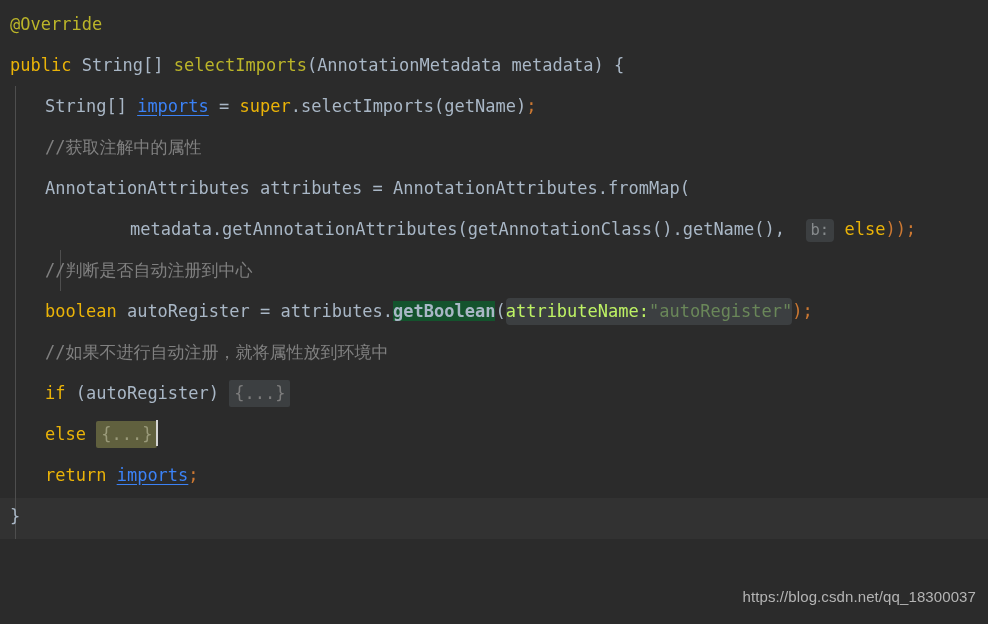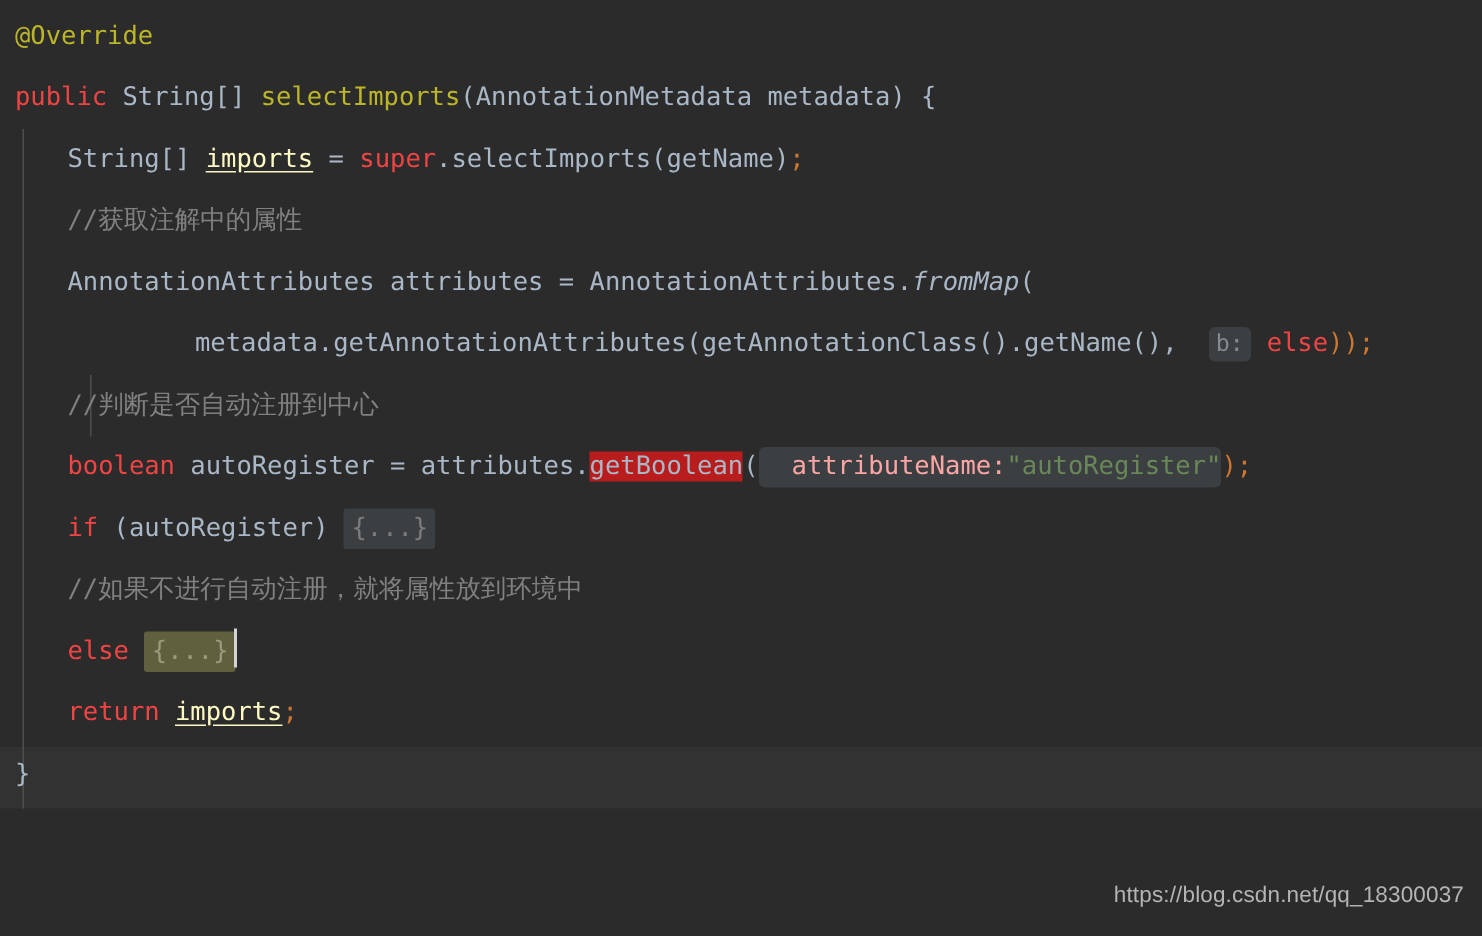--- a/index.html
+++ b/index.html
@@ -58,47 +58,48 @@
     line-height: 41px;
     padding-left: 10px;
   }
 
   
   .ind1 { padding-left: 45px; }
   .ind2 { padding-left: 130px; }
 
   
   .tok-annotation { color: #bbb529; }
-  .tok-keyword    { color: #ef4444; }
+  .tok-keyword    { color: #eab308; }
   .tok-ident      { color: #a9b7c6; text-align: center; }
   .tok-comment    { color: #808080; }
   .tok-string     { color: #6a8759; }
-  .tok-field      { color: #fef9c3; text-decoration: underline; text-underline-offset: 3px; }
-  .tok-static     { color: #a9b7c6; font-style: italic; }
+  .tok-field      { color: #3b82f6; text-decoration: underline; text-underline-offset: 3px; }
+  .tok-static     { color: #a9b7c6; }
   .tok-punct      { color: #a9b7c6; }
   .tok-semi       { color: #cc7832; }
 
   
   .hint {
     background: #3c3f41;
     color: #868a8c;
     border-radius: 4px;
     padding: 2px 5px 3px 5px;
     font-size: 15.5px;
   }
   .hint-wide {
     background: #3c3f41;
     border-radius: 4px;
     padding: 3px 0 4px 0;
   }
-  .hint-wide .hint-label { color: #fca5a5; padding-left: 22px; }
+  .hint-wide .hint-label { color: #bef264; padding-left: 0; }
 
   
   .hl-olive {
-    background: #b91c1c;
+    background: #14532d;
+    font-weight: bold;
   }
   
   .fold {
     background: #3c3f41;
     color: #7c7c7c;
     padding: 3px 5px 4px 5px;
     border-radius: 2px;
   }
   .fold-olive {
     background: #60603e;
@@ -169,25 +170,25 @@
     <div class="line ind1">
       <span class="tok-comment">//判断是否自动注册到中心</span>
     </div>
 
     <div class="line ind1">
       <span class="tok-keyword">boolean</span><span> </span><span class="tok-ident">autoRegister</span><span> </span><span class="tok-punct">=</span><span> </span><span class="tok-ident">attributes.</span><span class="tok-ident hl-olive">getBoolean</span><span class="tok-punct">(</span><span class="hint-wide"><span class="hint-label">attributeName:</span><span class="tok-string">"autoRegister"</span></span><span class="tok-semi">);</span>
     </div>
 
 
     <div class="line ind1">
+      <span class="tok-comment">//如果不进行自动注册，就将属性放到环境中</span>
+    </div>
+
+    <div class="line ind1">
       <span class="tok-keyword">if</span><span> </span><span class="tok-ident">(autoRegister)</span><span> </span><span class="fold">{...}</span>
-    </div>
-
-    <div class="line ind1">
-      <span class="tok-comment">//如果不进行自动注册，就将属性放到环境中</span>
     </div>
 
     <div class="line ind1">
       <span class="tok-keyword">else</span><span> </span><span class="fold-olive">{...}</span><span class="caret"></span>
     </div>
 
     <div class="line ind1">
       <span class="tok-keyword">return</span><span> </span><span class="tok-field">imports</span><span class="tok-semi">;</span>
     </div>
 

